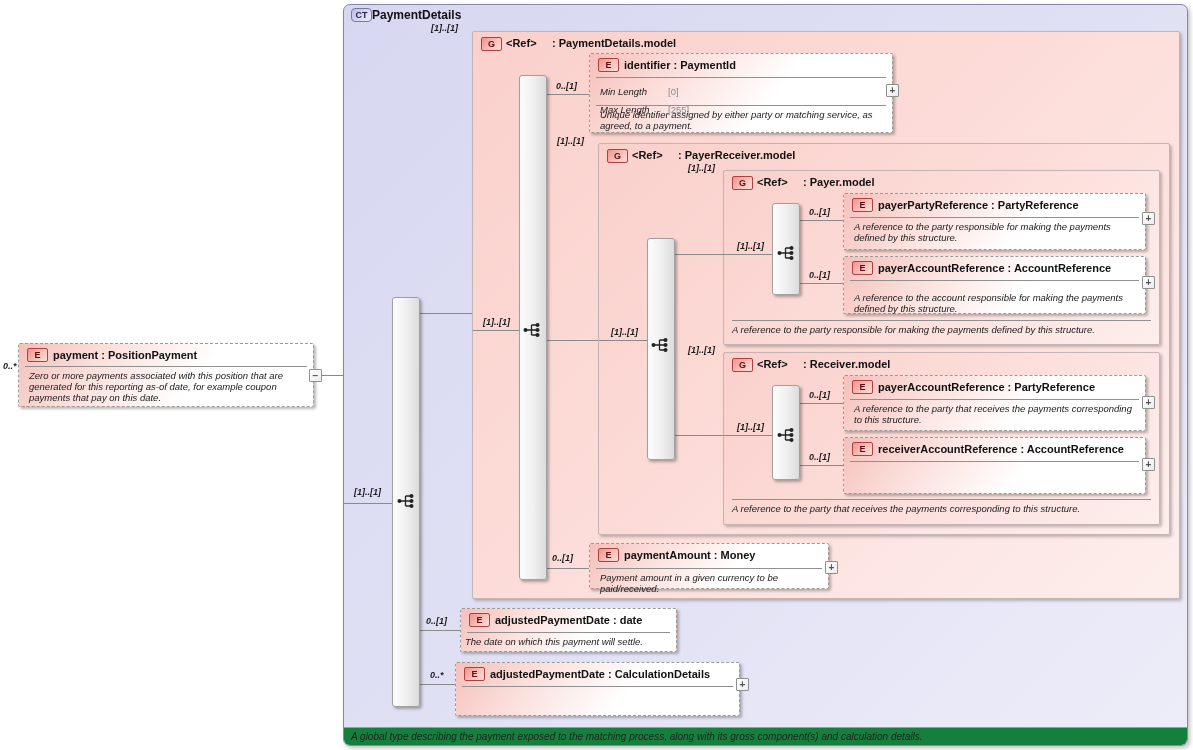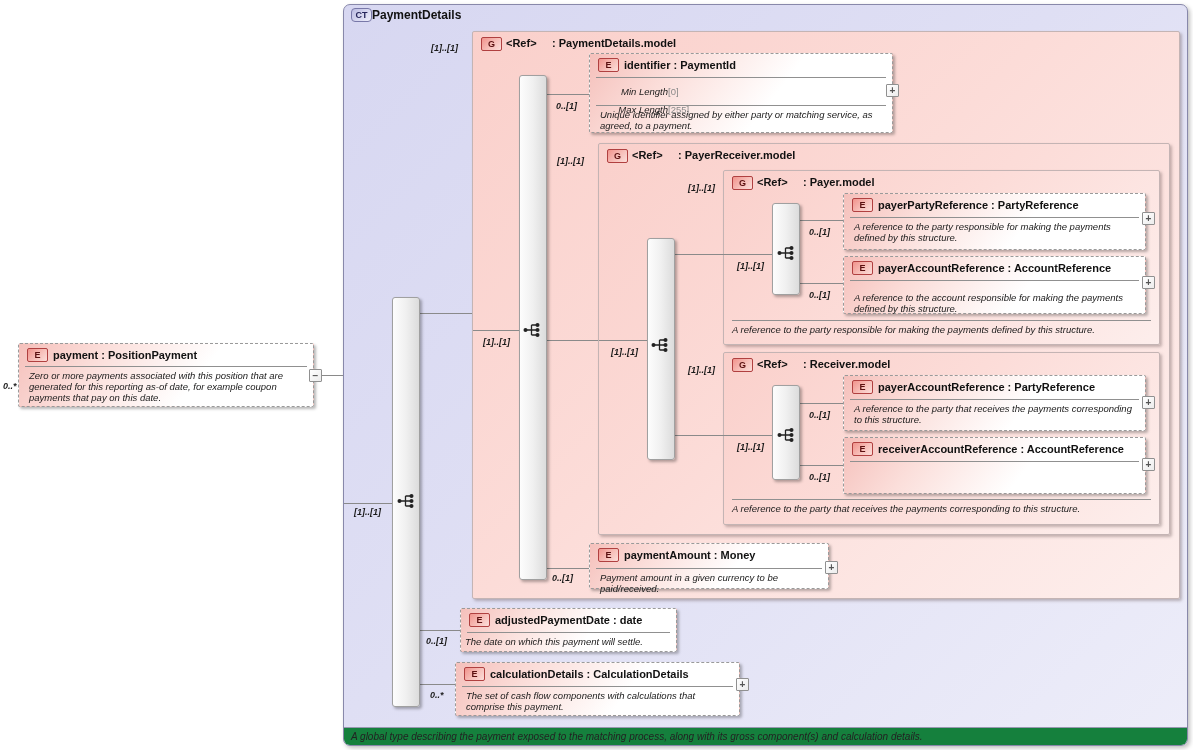--- a/index.html
+++ b/index.html
@@ -37,32 +37,32 @@
 
   
   .el { position:absolute; border:1px dashed #9a9a9a; border-radius:2px;
     background:linear-gradient(128deg,#f5c0bb 0%,#fbdeda 26%,#ffffff 60%);
     box-shadow:2px 2px 3px rgba(0,0,0,0.28); }
   .el .badge { left:8px; top:4px; }
   .el-header { position:absolute; left:34px; top:5px; font-size:11px; font-weight:bold; color:#111; white-space:nowrap; }
   .sep { position:absolute; left:6px; right:6px; height:1px; background:#909090; }
   .ann { position:absolute; font-size:9.5px; font-style:italic; color:#1a1a1a; line-height:11px; }
   .facets { position:absolute; left:10px; top:27px; }
-  .facet-name { display:inline-block; width:68px; font-size:9.5px; font-style:italic; color:#1a1a1a;text-align:right; }
+  .facet-name { display:inline-block; width:68px; font-size:9.5px; font-style:italic; color:#1a1a1a; }
   .facet-val { font-size:9.5px; color:#8a8a8a; }
 
   
   .seq-bar { position:absolute; width:28px; border:1px solid #a0a0a0; border-radius:3px;
     background:linear-gradient(to right,#fdfdfd 0%,#f0f0f0 50%,#dcdcdc 100%);
     box-shadow:2px 2px 3px rgba(0,0,0,0.3); }
   .seq-icon { position:absolute; width:20px; height:16px; }
 
   
   .hline { position:absolute; height:1px; background:#8a8a8a; }
-  .card { position:absolute; font-size:9px; font-style:italic; font-weight:bold; color:#1a1a1a; white-space:nowrap;margin-top:20px; }
+  .card { position:absolute; font-size:9px; font-style:italic; font-weight:bold; color:#1a1a1a; white-space:nowrap; }
   .pm { position:absolute; width:13px; height:13px; border:1px solid #909090; border-radius:1px;
     background:linear-gradient(135deg,#ffffff,#ececec); font-size:10px; font-weight:bold;
     line-height:11px; text-align:center; color:#555; cursor:pointer; }
 </style>
 </head>
 <body>
 
 <div class="canvas">
 
   <div class="ct-box"></div>
@@ -198,23 +198,22 @@
     <span class="badge badge-red">E</span>
     <div class="el-header">adjustedPaymentDate : date</div>
     <div class="sep" style="top:23px;"></div>
     <div class="ann" style="left:4px; top:27px; width:200px; white-space:nowrap;">The date on which this payment will settle.</div>
   </div>
 
   <div class="hline" style="left:420px; top:684px; width:35px;"></div>
   <div class="card" style="left:430px; top:670px;">0..*</div>
   <div class="el" style="left:455px; top:662px; width:285px; height:54px;">
     <span class="badge badge-red">E</span>
-    <div class="el-header">calculationDetails : CalculationDetails</div>
-    <div class="sep" style="top:23px;"></div>
-    <div class="ann" style="left:10px; top:27px; width:250px;">The set of cash flow components with calculations that comprise this payment.</div>
+    <div class="el-header">adjustedPaymentDate : CalculationDetails</div>
+    <div class="sep" style="top:23px;"></div>
   </div>
   <div class="pm" style="left:736px; top:678px;">+</div>
 
   <div class="seq-bar" style="left:392px; top:297px; height:410px;"></div>
   <div class="seq-bar" style="left:519px; top:75px; height:505px;"></div>
   <div class="seq-bar" style="left:647px; top:238px; height:222px;"></div>
   <div class="seq-bar" style="left:772px; top:203px; height:92px;"></div>
   <div class="seq-bar" style="left:772px; top:385px; height:95px;"></div>
 
   <svg class="seq-icon" style="left:396px; top:493px;" viewBox="0 0 20 16">

